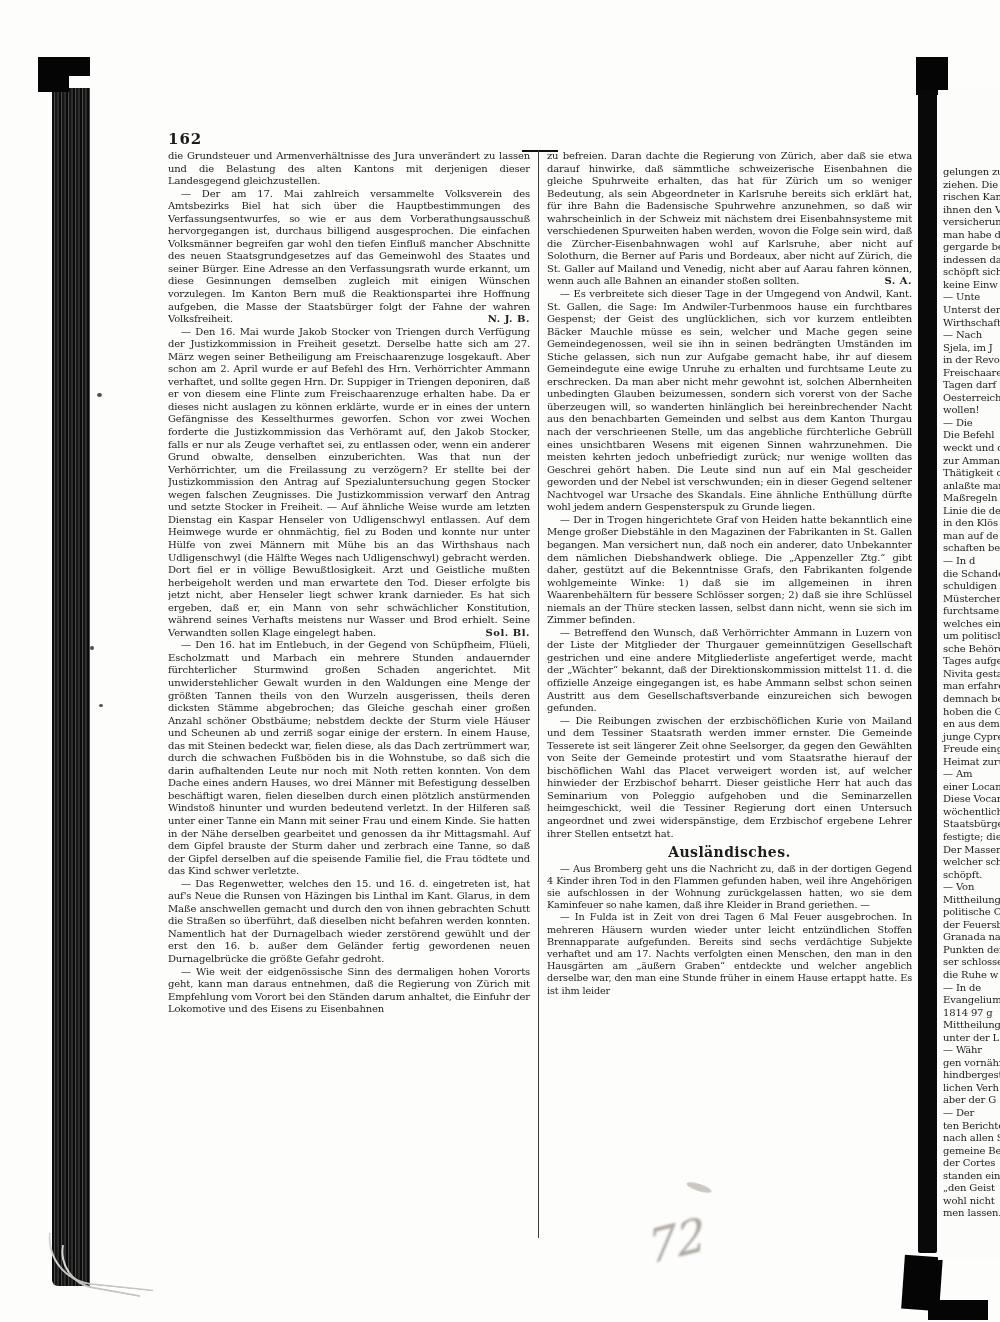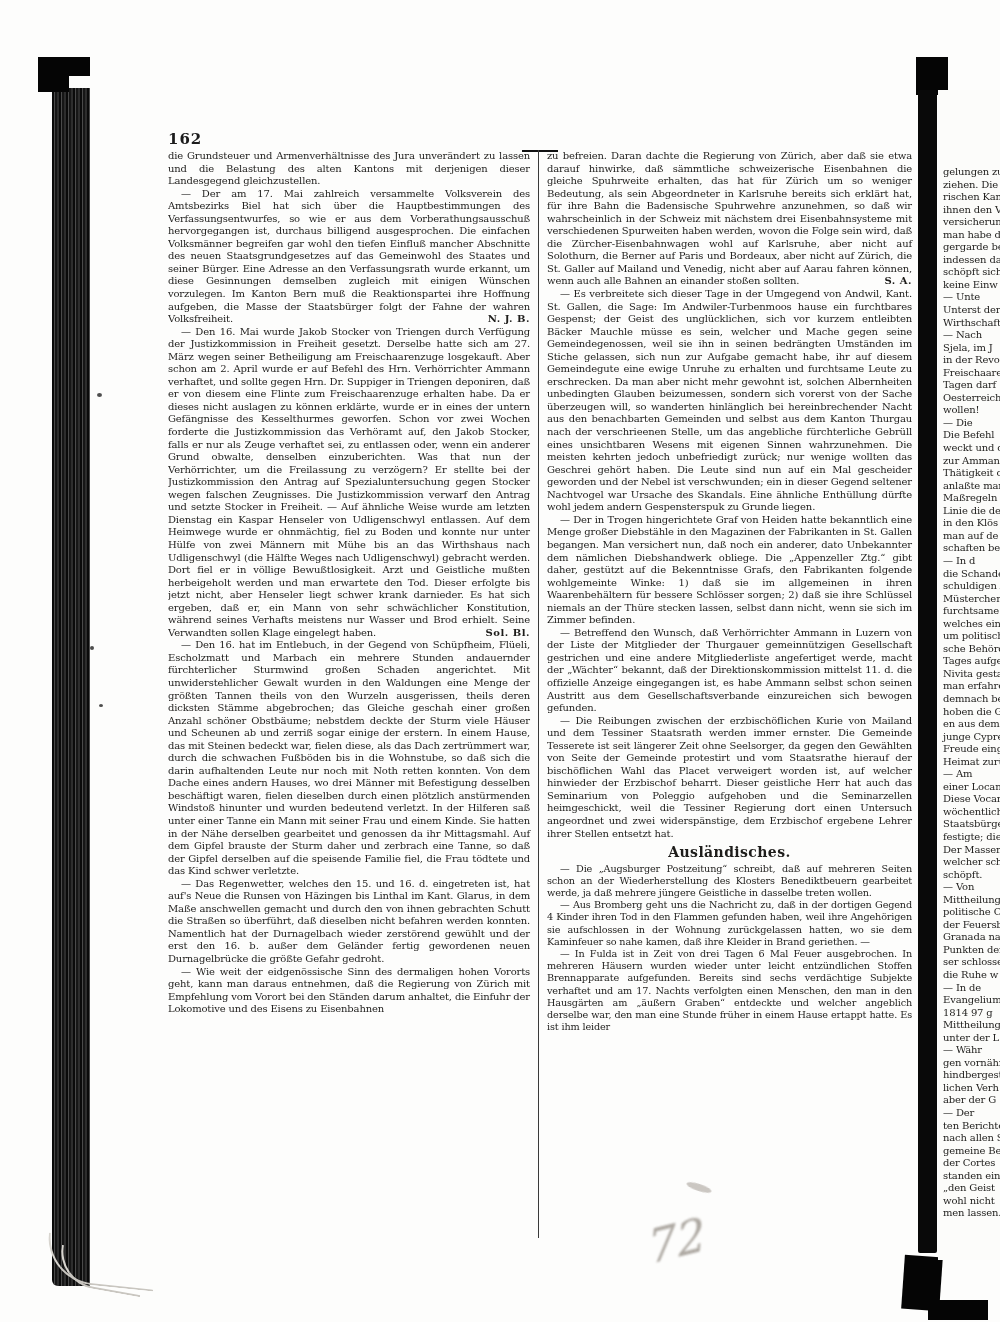--- a/index.html
+++ b/index.html
@@ -122,21 +122,20 @@
   <div class="col col-right">
     <div class="group group-first">
         <p class="par"><span class="ptext">zu befreien. Daran dachte die Regierung von Zürich, aber daß sie etwa darauf hinwirke, daß sämmtliche schweizerische Eisenbahnen die gleiche Spuhrweite erhalten, das hat für Zürich um so weniger Bedeutung, als sein Abgeordneter in Karlsruhe bereits sich erklärt hat, für ihre Bahn die Badensische Spuhrwehre anzunehmen, so daß wir wahrscheinlich in der Schweiz mit nächstem drei Eisenbahnsysteme mit verschiedenen Spurweiten haben werden, wovon die Folge sein wird, daß die Zürcher-Eisenbahnwagen wohl auf Karlsruhe, aber nicht auf Solothurn, die Berner auf Paris und Bordeaux, aber nicht auf Zürich, die St. Galler auf Mailand und Venedig, nicht aber auf Aarau fahren können, wenn auch alle Bahnen an einander stoßen sollten.</span><span class="cite">S. A.</span></p>
         <p class="par"><span class="ptext">— Es verbreitete sich dieser Tage in der Umgegend von Andwil, Kant. St. Gallen, die Sage: Im Andwiler-Turbenmoos hause ein furchtbares Gespenst; der Geist des unglücklichen, sich vor kurzem entleibten Bäcker Mauchle müsse es sein, welcher und Mache gegen seine Gemeindegenossen, weil sie ihn in seinen bedrängten Umständen im Stiche gelassen, sich nun zur Aufgabe gemacht habe, ihr auf diesem Gemeindegute eine ewige Unruhe zu erhalten und furchtsame Leute zu erschrecken. Da man aber nicht mehr gewohnt ist, solchen Albernheiten unbedingten Glauben beizumessen, sondern sich vorerst von der Sache überzeugen will, so wanderten hinlänglich bei hereinbrechender Nacht aus den benachbarten Gemeinden und selbst aus dem Kanton Thurgau nach der verschrieenen Stelle, um das angebliche fürchterliche Gebrüll eines unsichtbaren Wesens mit eigenen Sinnen wahrzunehmen. Die meisten kehrten jedoch unbefriedigt zurück; nur wenige wollten das Geschrei gehört haben. Die Leute sind nun auf ein Mal gescheider geworden und der Nebel ist verschwunden; ein in dieser Gegend seltener Nachtvogel war Ursache des Skandals. Eine ähnliche Enthüllung dürfte wohl jedem andern Gespensterspuk zu Grunde liegen.</span><span class="cite"></span></p>
         <p class="par"><span class="ptext">— Der in Trogen hingerichtete Graf von Heiden hatte bekanntlich eine Menge großer Diebstähle in den Magazinen der Fabrikanten in St. Gallen begangen. Man versichert nun, daß noch ein anderer, dato Unbekannter dem nämlichen Diebshandwerk obliege. Die „Appenzeller Ztg.“ gibt daher, gestützt auf die Bekenntnisse Grafs, den Fabrikanten folgende wohlgemeinte Winke: 1) daß sie im allgemeinen in ihren Waarenbehältern für bessere Schlösser sorgen; 2) daß sie ihre Schlüssel niemals an der Thüre stecken lassen, selbst dann nicht, wenn sie sich im Zimmer befinden.</span><span class="cite"></span></p>
         <p class="par"><span class="ptext">— Betreffend den Wunsch, daß Verhörrichter Ammann in Luzern von der Liste der Mitglieder der Thurgauer gemeinnützigen Gesellschaft gestrichen und eine andere Mitgliederliste angefertiget werde, macht der „Wächter“ bekannt, daß der Direktionskommission mittelst 11. d. die offizielle Anzeige eingegangen ist, es habe Ammann selbst schon seinen Austritt aus dem Gesellschaftsverbande einzureichen sich bewogen gefunden.</span><span class="cite"></span></p>
         <p class="par"><span class="ptext">— Die Reibungen zwischen der erzbischöflichen Kurie von Mailand und dem Tessiner Staatsrath werden immer ernster. Die Gemeinde Tesserete ist seit längerer Zeit ohne Seelsorger, da gegen den Gewählten von Seite der Gemeinde protestirt und vom Staatsrathe hierauf der bischöflichen Wahl das Placet verweigert worden ist, auf welcher hinwieder der Erzbischof beharrt. Dieser geistliche Herr hat auch das Seminarium von Poleggio aufgehoben und die Seminarzellen heimgeschickt, weil die Tessiner Regierung dort einen Untersuch angeordnet und zwei widerspänstige, dem Erzbischof ergebene Lehrer ihrer Stellen entsetzt hat.</span><span class="cite"></span></p>
       </div>
     <h3 class="section-head">Ausländisches.</h3>
     <div class="group group-small">
-        <p class="par"><span class="ptext">— Die „Augsburger Postzeitung“ schreibt, daß auf mehreren Seiten schon an der Wiederherstellung des Klosters Benediktbeuern gearbeitet werde, ja daß mehrere jüngere Geistliche in dasselbe treten wollen.</span><span class="cite"></span></p>
         <p class="par"><span class="ptext">— Aus Bromberg geht uns die Nachricht zu, daß in der dortigen Gegend 4 Kinder ihren Tod in den Flammen gefunden haben, weil ihre Angehörigen sie aufschlossen in der Wohnung zurückgelassen hatten, wo sie dem Kaminfeuer so nahe kamen, daß ihre Kleider in Brand geriethen. —</span><span class="cite"></span></p>
         <p class="par"><span class="ptext">— In Fulda ist in Zeit von drei Tagen 6 Mal Feuer ausgebrochen. In mehreren Häusern wurden wieder unter leicht entzündlichen Stoffen Brennapparate aufgefunden. Bereits sind sechs verdächtige Subjekte verhaftet und am 17. Nachts verfolgten einen Menschen, den man in den Hausgärten am „äußern Graben“ entdeckte und welcher angeblich derselbe war, den man eine Stunde früher in einem Hause ertappt hatte. Es ist ihm leider</span><span class="cite"></span></p>
       </div>
   </div>
 
 </div>
 
 <div class="nextpage">
     <div class="frag">gelungen zu</div>
     <div class="frag">ziehen. Die</div>

